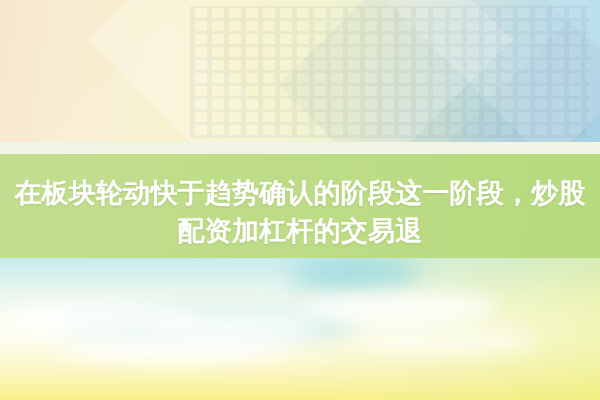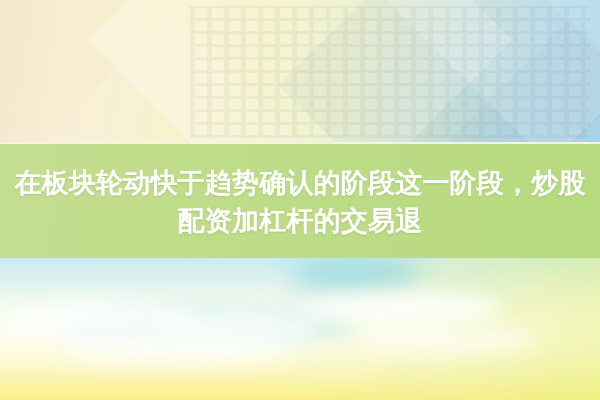--- a/index.html
+++ b/index.html
@@ -87,21 +87,21 @@
       repeating-linear-gradient(90deg,
         rgba(40,60,80,0.9) 0px, rgba(40,60,80,0.9) 5px,
         rgba(0,0,0,0) 5px, rgba(0,0,0,0) 17px);
     pointer-events: none;
   }
 
   
   .green-band {
     position: absolute;
     left: 0;
-    top: 144px;
+    top: 154px;
     width: 600px;
     height: 116px;
     background: linear-gradient(95deg, #c3de90 0%, #bedc87 45%, #b6da7e 100%);
     display: flex;
     align-items: center;
     justify-content: center;
   }
 
   .headline {
     width: 580px;

